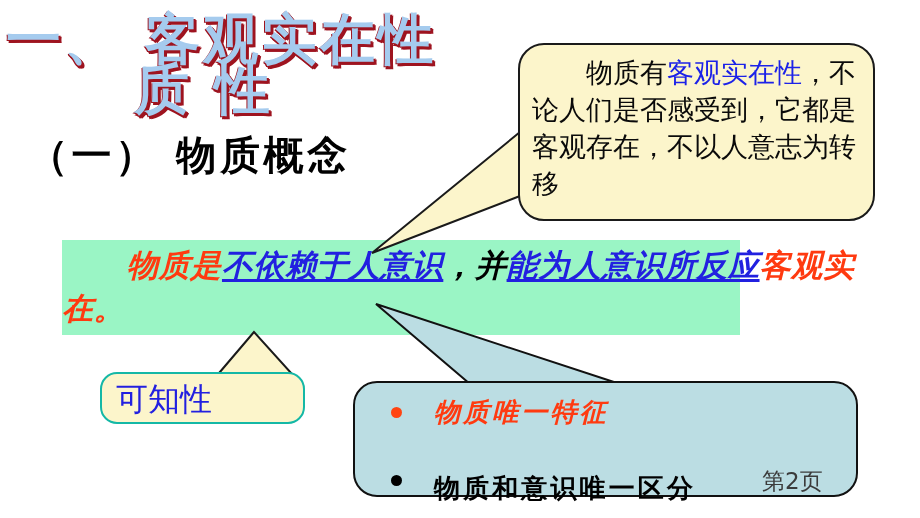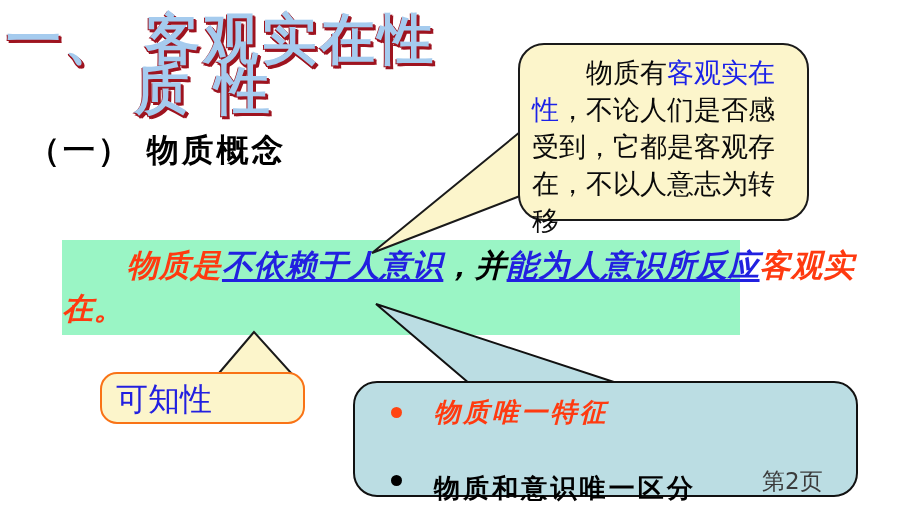--- a/index.html
+++ b/index.html
@@ -50,33 +50,33 @@
     text-align: center;
   }
 
   
   #subtitle {
     position: absolute;
     left: 28px;
     top: 134px;
     font-family: "DejaVu Serif", "Liberation Serif", serif;
     font-weight: bold;
-    font-size: 32px;
+    font-size: 40px;
     color: #000000;
     letter-spacing: 0.09em;
     white-space: nowrap;
     line-height: 1.05;
   }
 
   
   #yellow-callout {
     position: absolute;
     left: 518px;
     top: 43px;
-    width: 291px;
+    width: 357px;
     height: 178px;
     background: #FCF5CB;
     border: 2px solid #1a1a1a;
     border-radius: 26px;
     box-sizing: border-box;
     z-index: 6;
   }
   #yellow-callout-text {
     position: absolute;
     left: 12px;
@@ -146,21 +146,21 @@
     height: 60px;
     z-index: 4;
   }
   #knowability-box {
     position: absolute;
     left: 100px;
     top: 372px;
     width: 205px;
     height: 52px;
     background: #FCF5CB;
-    border: 2px solid #f97316;
+    border: 2px solid #14b8a6;
     border-radius: 17px;
     box-sizing: border-box;
     z-index: 5;
   }
   #knowability-text {
     position: absolute;
     left: 14px;
     top: 3px;
     font-family: "DejaVu Sans", "Liberation Sans", sans-serif;
     font-size: 32px;

